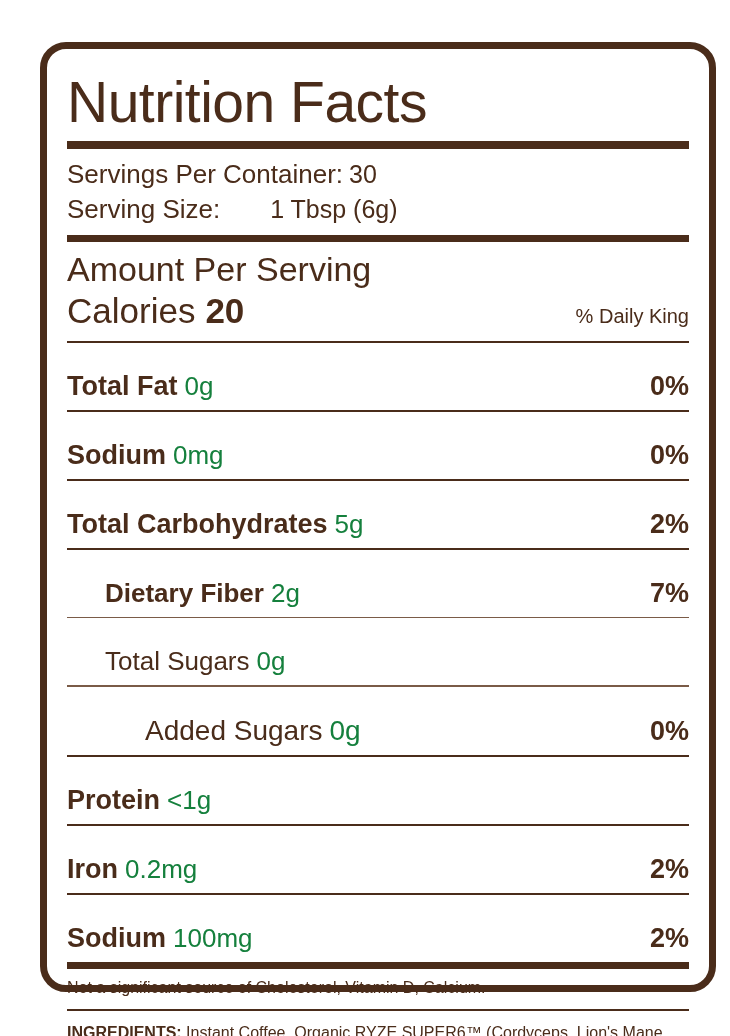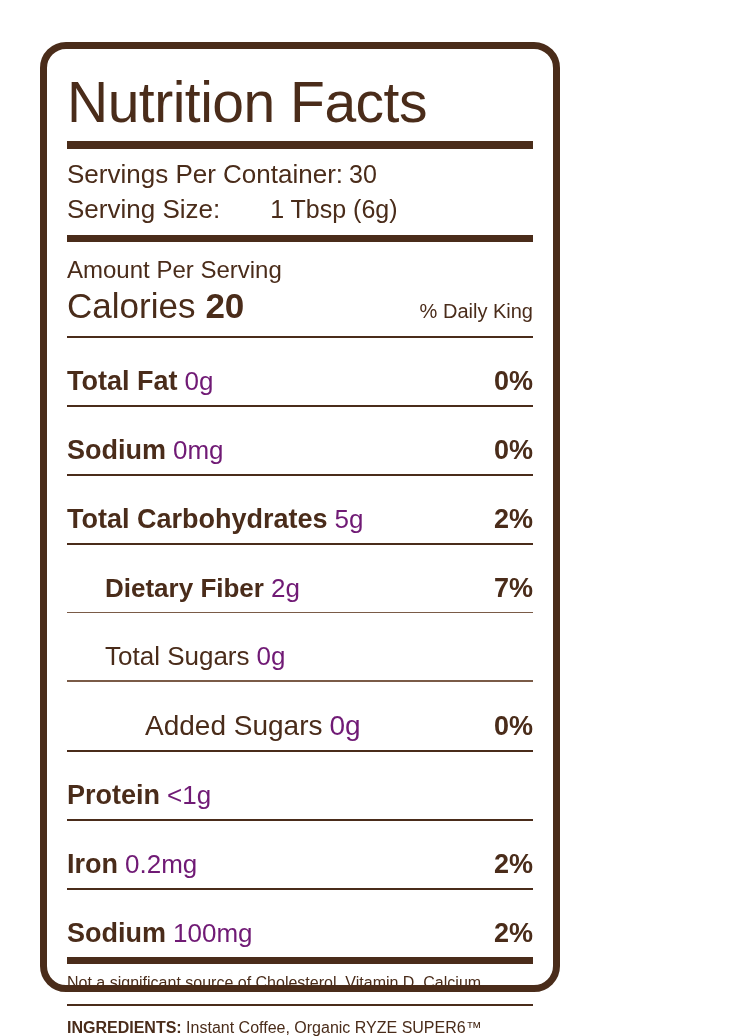--- a/index.html
+++ b/index.html
@@ -13,21 +13,21 @@
     font-family: "Liberation Sans", sans-serif;
     color: #4a2c1a;
     position: relative;
     overflow: hidden;
   }
 
   .panel {
     position: absolute;
     left: 40px;
     top: 42px;
-    width: 520px;
+    width: 676px;
     height: 950px;
     border: 7px solid #4a2c1a;
     border-radius: 26px;
     box-sizing: border-box;
     background: #ffffff;
   }
 
   .inner {
     position: absolute;
     left: 20px;
@@ -85,21 +85,21 @@
     color: #4a2c1a;
   }
   .lbl-reg {
     font-size: 26px;
     font-weight: 400;
     color: #4a2c1a;
   }
   .val-reg {
     font-size: 26px;
     font-weight: 400;
-    color: #701a75;
+    color: #15803d;
   }
   .dv {
     font-size: 27px;
     font-weight: 700;
     color: #4a2c1a;
   }
 
   .servings-line {
     display: flex;
     align-items: baseline;
@@ -125,23 +125,23 @@
     font-size: 26px;
     font-weight: 400;
   }
   .serving-size-line .v {
     font-size: 25px;
     font-weight: 400;
     margin-left: 44px;
   }
 
   .amount-per {
-    font-size: 24px;
-    font-weight: 400;
-    padding: 14px 0 2px 0;
+    font-size: 34px;
+    font-weight: 400;
+    padding: 8px 0 2px 0;
   }
 
   .cal-row {
     display: flex;
     align-items: baseline;
     justify-content: space-between;
     padding: 0 0 10px 0;
   }
   .cal-left {
     display: flex;

